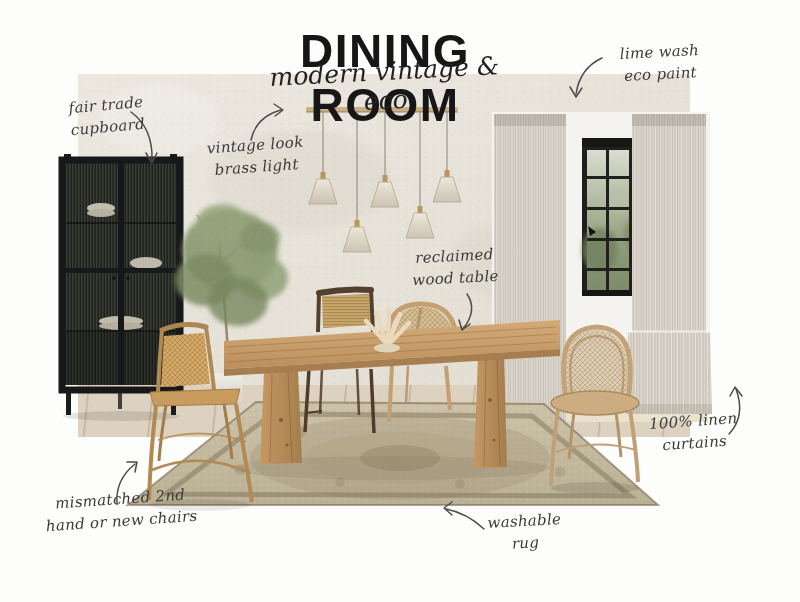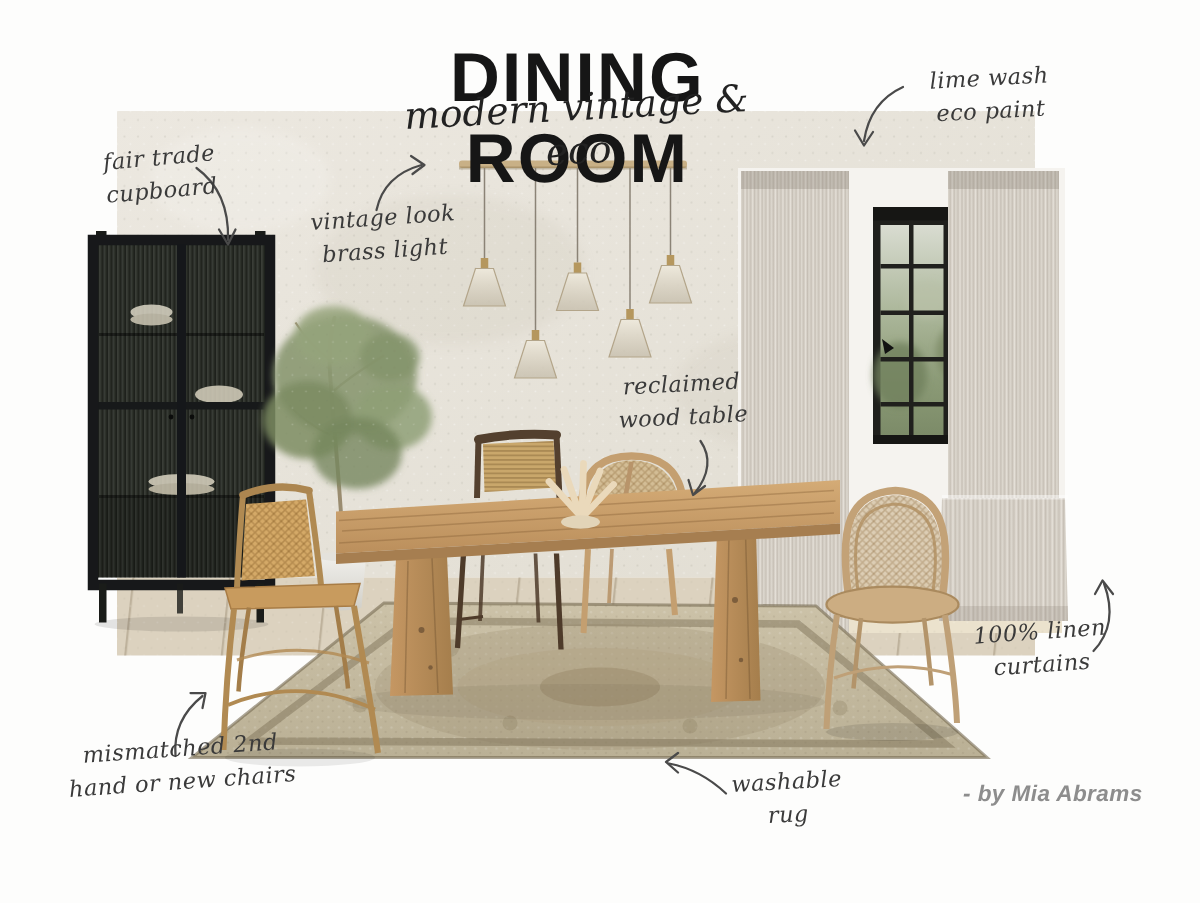--- a/index.html
+++ b/index.html
@@ -399,14 +399,13 @@
   </div>
   <div class="abs note n-chairs">
     <span>mismatched 2nd</span>
     <span>hand or new chairs</span>
   </div>
   <div class="abs note n-rug">
     <span>washable</span>
     <span>rug</span>
   </div>
 
-  <div class="abs credit">- by Mia Abrams</div>
 </div>
 
 </body></html>

